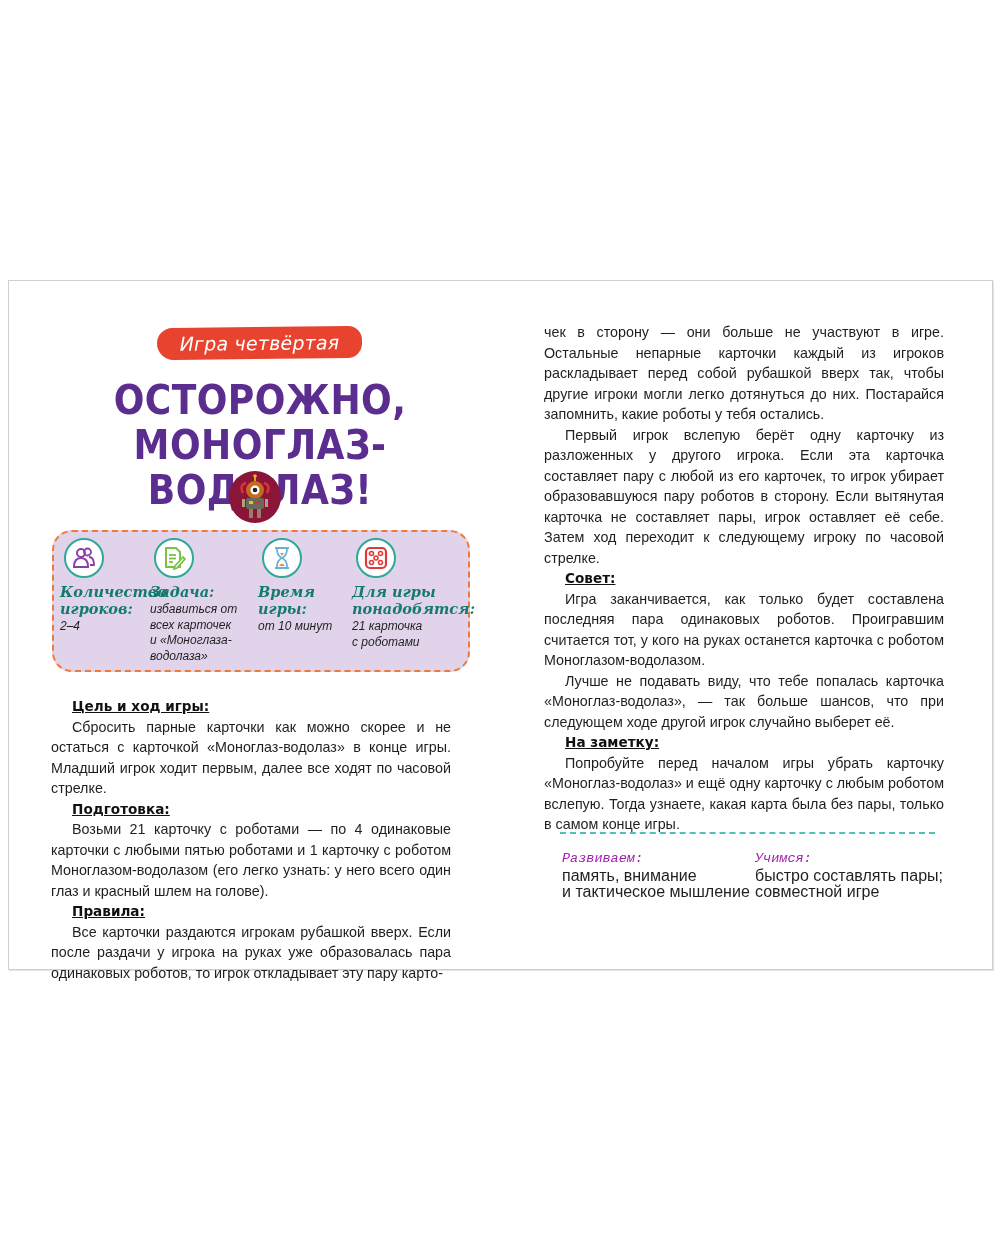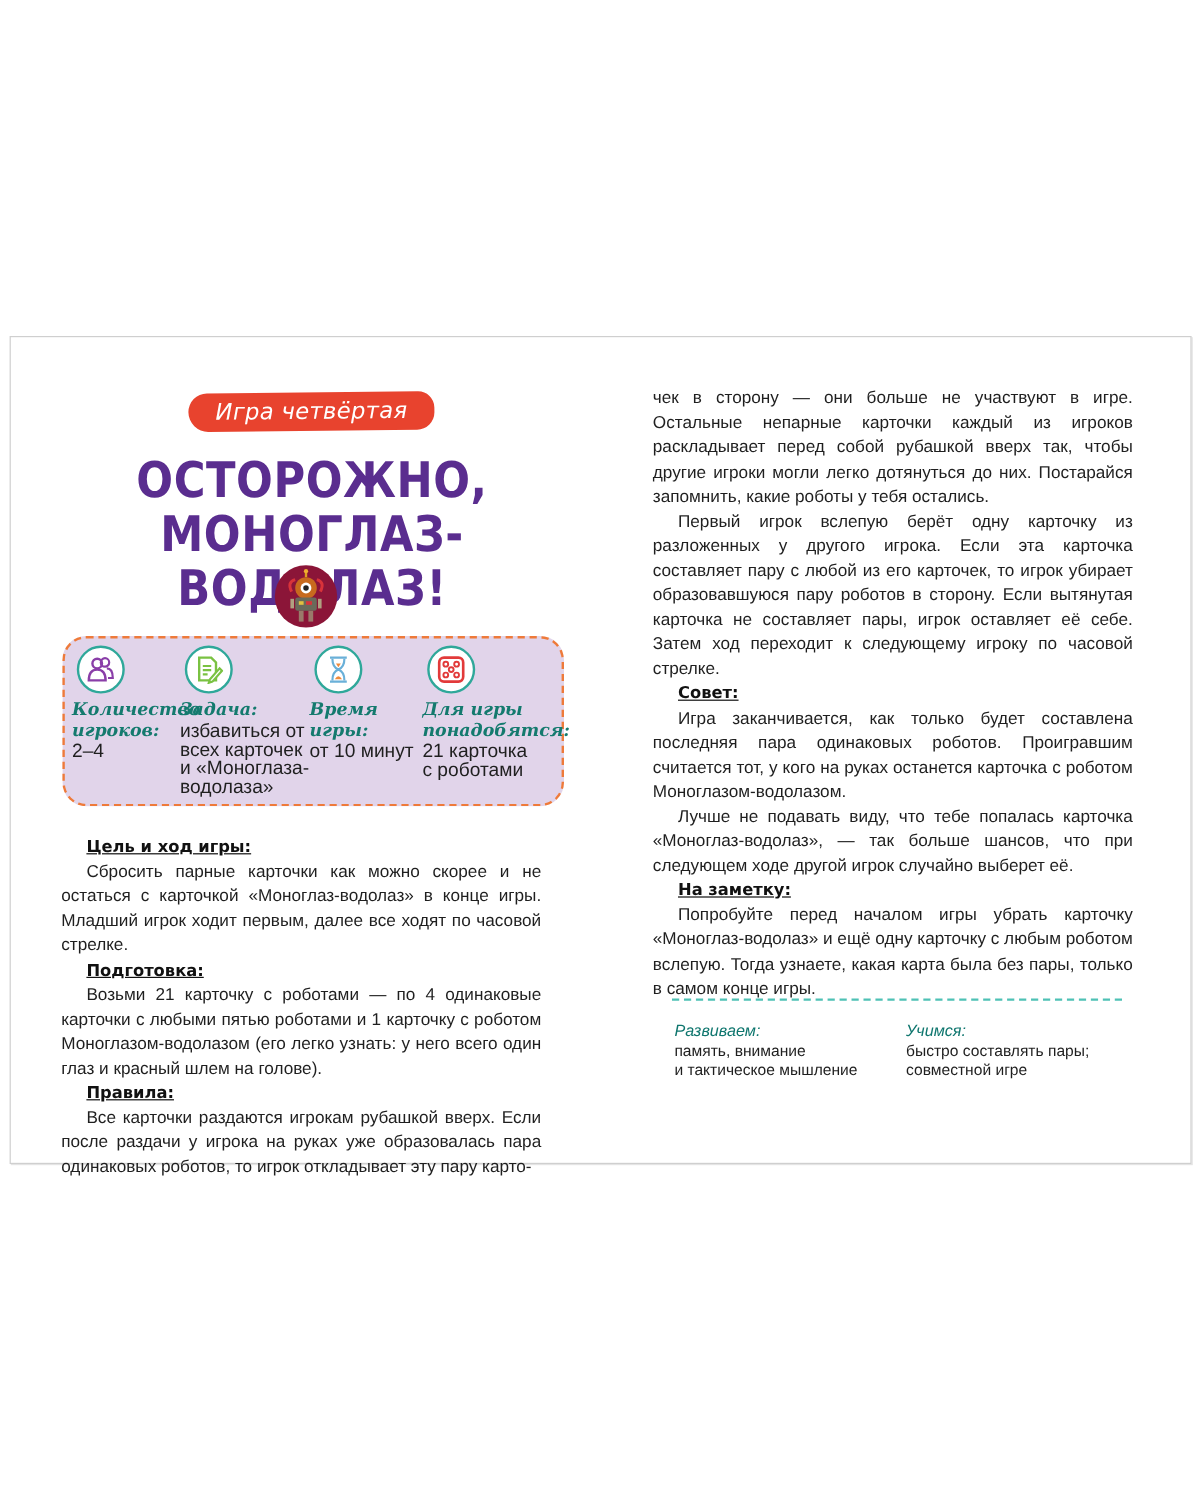--- a/index.html
+++ b/index.html
@@ -41,41 +41,41 @@
     position: absolute; top: 6px; width: 40px; height: 40px; border-radius: 50%;
     background: #ffffff; border: 2px solid #2fa89a;
     display: flex; align-items: center; justify-content: center;
   }
   .info-head {
     position: absolute; top: 51px; width: 110px;
     font-family: "DejaVu Serif", serif; font-style: italic; font-weight: bold;
     color: #147a6e; font-size: 14.5px; line-height: 17px;
   }
   .info-val {
-    position: absolute; width: 110px; font-size: 16px; line-height: 15.5px; color: #1f1f1f;
+    position: absolute; width: 110px; font-size: 12px; line-height: 15.5px; color: #1f1f1f; font-style: italic;
   }
 
   .body-text {
     font-size: 14.3px; line-height: 20.5px; color: #1f1f1f; text-align: justify;
   }
   .body-text .indent { text-indent: 21px; }
   .body-text .head { font-weight: bold; font-family: "DejaVu Sans", sans-serif; font-size: 13.6px; padding-left: 21px; color: #111; text-decoration: underline; }
   .col-left { position: absolute; left: 51px; top: 696px; width: 400px; }
   .col-right { position: absolute; left: 544px; top: 322px; width: 400px; }
 
   .dash-line {
     position: absolute; left: 560px; top: 832px; width: 375px; height: 0;
     border-top: 2.5px dashed #4fc1b5;
   }
   .foot-block { position: absolute; top: 850px; }
   .foot-head {
-    font-family: Liberation Sans, sans-serif; font-style: italic;
-    color: #0f766e; font-size: 13.5px; line-height: 18px;
-  }
-  .foot-text { font-size: 13px; line-height: 16px; color: #1f1f1f; }
+    font-family: Liberation Mono, monospace; font-style: italic;
+    color: #a21caf; font-size: 13.5px; line-height: 18px;
+  }
+  .foot-text { font-size: 16px; line-height: 16px; color: #1f1f1f; }
 </style>
 </head>
 <body>
 
 <div class="page-frame"></div>
 
 <div class="game-pill">Игра четвёртая</div>
 
 <div class="title">
   <div>ОСТОРОЖНО,</div>

